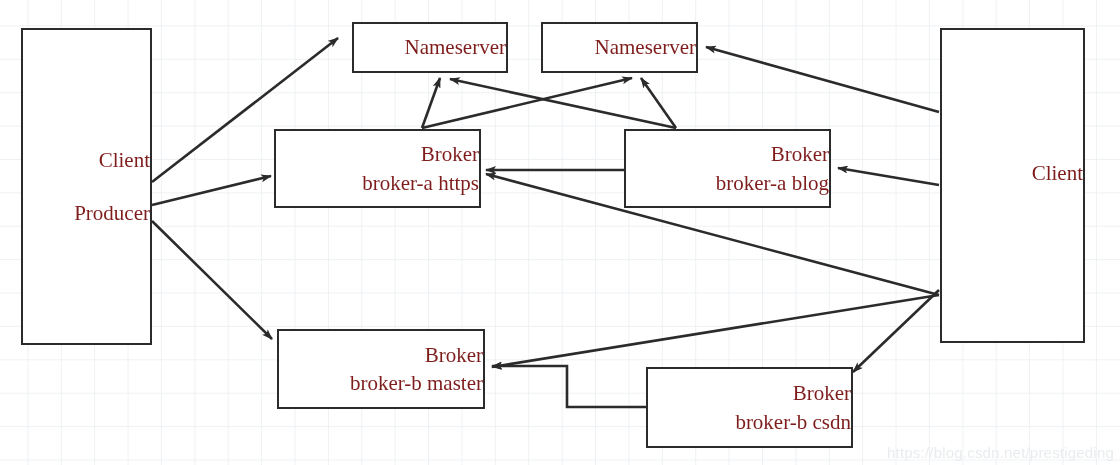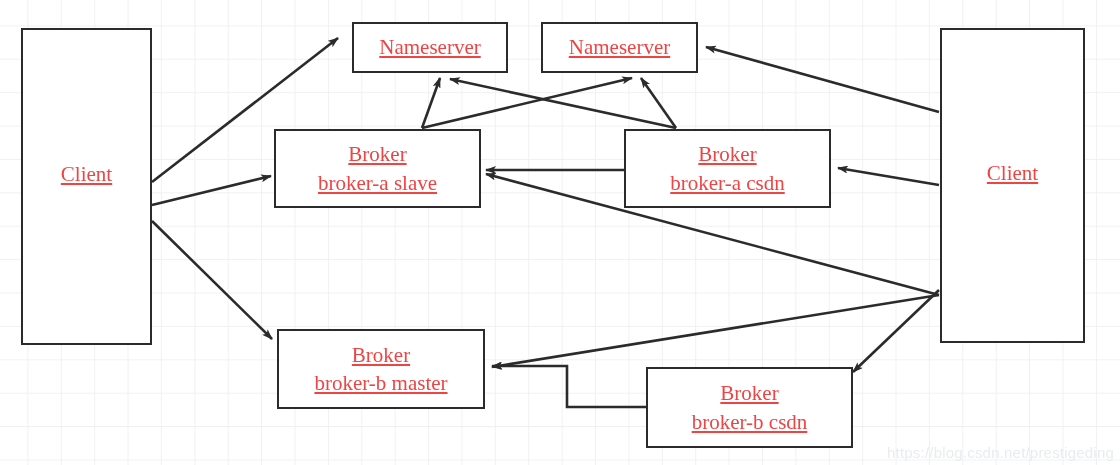--- a/index.html
+++ b/index.html
@@ -28,28 +28,27 @@
     height: 465px;
     pointer-events: none;
   }
   .node {
     position: absolute;
     box-sizing: border-box;
     border: 2.5px solid #2b2b2b;
     background: #ffffff;
     display: flex;
     flex-direction: column;
-    align-items: center;
+    align-items: flex-end;
     justify-content: center;
-    color: #ef4444;
+    color: #7f1d1d;
     font-size: 21px;
     line-height: 1.35;
     text-align: center;
     z-index: 2;
-    text-decoration: underline;
   }
   .node.tall {
     justify-content: center;
   }
   .node.tall .line1 { margin-bottom: 24px; }
   .node .line1, .node .line2 { display: block; white-space: nowrap; }
   .watermark {
     position: absolute;
     right: 6px;
     bottom: 4px;
@@ -85,38 +84,39 @@
         <polyline points="624,170 486,170" fill="none" stroke="#2b2b2b" stroke-width="2.6" marker-end="url(#arrowhead)"></polyline>
         <polyline points="939,295 486,174" fill="none" stroke="#2b2b2b" stroke-width="2.6" marker-end="url(#arrowhead)"></polyline>
         <polyline points="939,295 492,367" fill="none" stroke="#2b2b2b" stroke-width="2.6" marker-end="url(#arrowhead)"></polyline>
         <polyline points="939,290 853,372" fill="none" stroke="#2b2b2b" stroke-width="2.6" marker-end="url(#arrowhead)"></polyline>
         <polyline points="646,407 567,407 567,366 492,366" fill="none" stroke="#2b2b2b" stroke-width="2.6" marker-end="url(#arrowhead)"></polyline>
       </g>
   </svg>
 
   <div class="node tall" style="left: 21px; top: 28px; width: 131px; height: 317px; border-color: rgb(43, 43, 43);">
     <span class="line1">Client</span>
+    <span class="line2">Producer</span>
   </div>
 
   <div class="node" style="left: 352px; top: 22px; width: 156px; height: 51px; border-color: rgb(43, 43, 43);">
     <span class="line1">Nameserver</span>
   </div>
 
   <div class="node" style="left: 541px; top: 22px; width: 157px; height: 51px; border-color: rgb(43, 43, 43);">
     <span class="line1">Nameserver</span>
   </div>
 
   <div class="node" style="left: 274px; top: 129px; width: 207px; height: 79px; border-color: rgb(43, 43, 43);">
     <span class="line1">Broker</span>
-    <span class="line2">broker-a slave</span>
+    <span class="line2">broker-a https</span>
   </div>
 
   <div class="node" style="left: 624px; top: 129px; width: 207px; height: 79px; border-color: rgb(43, 43, 43);">
     <span class="line1">Broker</span>
-    <span class="line2">broker-a csdn</span>
+    <span class="line2">broker-a blog</span>
   </div>
 
   <div class="node tall" style="left: 940px; top: 28px; width: 145px; height: 315px; border-color: rgb(43, 43, 43);">
     <span class="line1">Client</span>
   </div>
 
   <div class="node" style="left: 277px; top: 329px; width: 208px; height: 80px; border-color: rgb(43, 43, 43);">
     <span class="line1">Broker</span>
     <span class="line2">broker-b master</span>
   </div>

